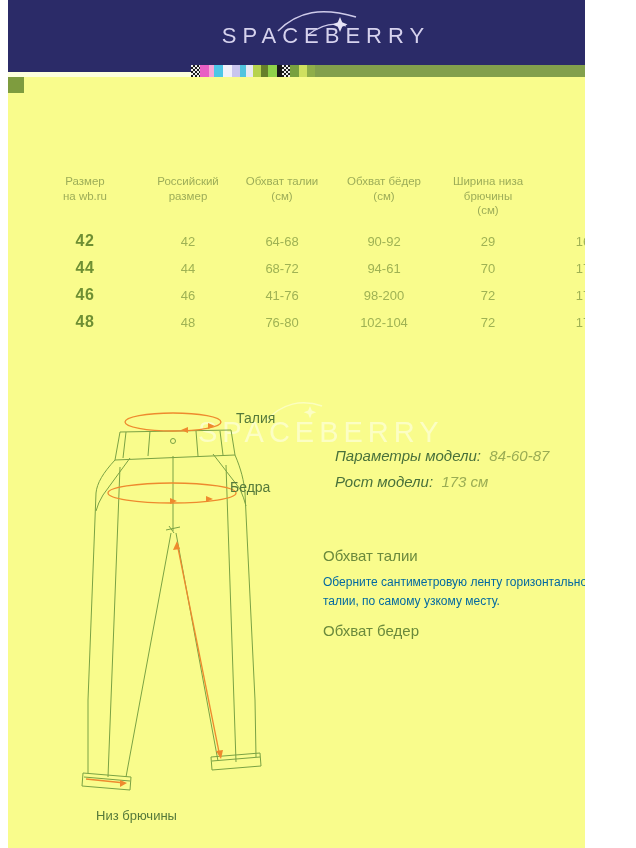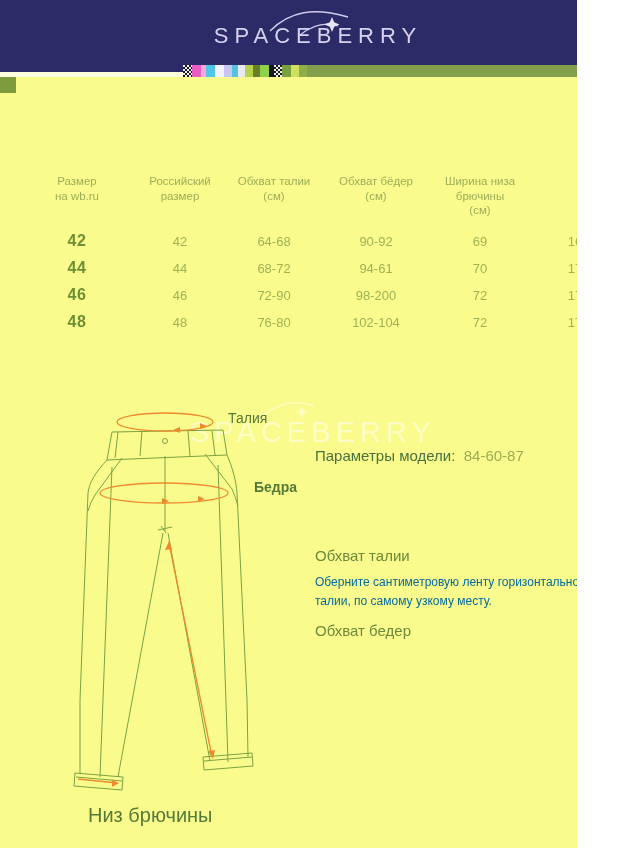--- a/index.html
+++ b/index.html
@@ -1,17 +1,17 @@
 <!DOCTYPE html>
 <html><head>
 <meta charset="utf-8">
 <style>
   html,body{margin:0;padding:0;}
   body{width:636px;height:848px;font-family:"Liberation Sans","DejaVu Sans",sans-serif;}
-  .screen{position:relative;width:577px;height:848px;background:#F9FC8C;overflow:hidden;}
+  .screen{position:relative;width:577px;height:848px;background:#F9FC8C;overflow:hidden;margin-left:8px;}
 
   
   .navy-band{position:absolute;left:0;top:0;width:636px;height:72px;background:#2B2B68;}
   .logo-wrap{position:absolute;left:0;top:0;width:636px;height:64px;display:flex;align-items:center;justify-content:center;}
   .logo-text{color:#D6D2ED;font-size:22px;letter-spacing:6px;font-weight:400;padding-top:8px;}
   .logo-swoosh{position:absolute;left:266px;top:7px;}
 
   .olive-strip{position:absolute;left:183px;top:65px;width:453px;height:12px;background:#82A04C;display:flex;}
   .olive-strip .tile{display:block;height:12px;flex:0 0 auto;}
   .checker{background:repeating-conic-gradient(#1d1d1d 0% 25%, #ececec 0% 50%) 0 0/4px 4px;}
@@ -28,26 +28,26 @@
   .st-row .cell.size{font-size:16px;font-weight:600;color:#6E8F33;letter-spacing:0.5px;}
 
   
   .watermark{position:absolute;left:190px;top:416px;font-size:29px;letter-spacing:5px;color:rgba(253,255,233,0.6);z-index:0;}
   .wm-swoosh{position:absolute;left:256px;top:397px;z-index:0;}
 
   
   .pants-svg{position:absolute;left:55px;top:405px;z-index:1;}
   .diagram-label{position:absolute;color:#55793A;font-size:14px;line-height:17px;white-space:pre-line;z-index:2;}
   .lbl-waist{left:228px;top:410px;}
-  .lbl-hips{left:254px;top:479px;font-weight:bold;}
+  .lbl-hips{left:222px;top:479px;}
   .lbl-inseam{left:193px;top:571px;}
-  .lbl-hem{left:88px;top:807px;font-size:20px;}
-
-  
-  .model-info{position:absolute;left:315px;top:443px;z-index:2;}
+  .lbl-hem{left:88px;top:807px;font-size:13px;}
+
+  
+  .model-info{position:absolute;left:327px;top:443px;z-index:2;font-style:italic;}
   .mi-line{font-size:15px;line-height:26px;color:#49713B;}
   .mi-line .val{color:#9AAC54;}
   .section{position:absolute;left:315px;width:322px;z-index:2;}
   .sec-1{top:547px;}
   .sec-2{top:622px;}
   .sec-3{top:697px;}
   .section .sec-title{font-size:15px;font-weight:500;color:#6B8A3C;margin:0 0 9px 0;}
   .section .sec-desc{font-size:12px;line-height:18.5px;color:#0369a1;max-width:315px;}
 </style>
 </head>
@@ -98,35 +98,35 @@
 (см)</div>
       <div class="cell">Ширина низа
 брючины
 (см)</div>
     </div>
     <div class="st-grid st-row">
       <div class="cell size">42</div>
       <div class="cell">42</div>
       <div class="cell">64-68</div>
       <div class="cell">90-92</div>
-      <div class="cell">69</div>
+      <div class="cell">29</div>
       <div class="cell">16</div>
     </div>
     <div class="st-grid st-row">
       <div class="cell size">44</div>
       <div class="cell">44</div>
       <div class="cell">68-72</div>
       <div class="cell">94-61</div>
       <div class="cell">70</div>
       <div class="cell">17</div>
     </div>
     <div class="st-grid st-row">
       <div class="cell size">46</div>
       <div class="cell">46</div>
-      <div class="cell">72-90</div>
+      <div class="cell">41-76</div>
       <div class="cell">98-200</div>
       <div class="cell">72</div>
       <div class="cell">17</div>
     </div>
     <div class="st-grid st-row">
       <div class="cell size">48</div>
       <div class="cell">48</div>
       <div class="cell">76-80</div>
       <div class="cell">102-104</div>
       <div class="cell">72</div>
@@ -176,20 +176,24 @@
   </svg>
   <div class="diagram-label lbl-waist">Талия</div>
   <div class="diagram-label lbl-hips">Бедра</div>
   <div class="diagram-label lbl-hem">Низ брючины</div>
 
   <div class="model-info">
     <div class="mi-line">
       <span>Параметры модели:</span>
       <span class="val">&nbsp;</span><span class="val">84-60-87</span>
     </div>
+    <div class="mi-line">
+      <span>Рост модели:</span>
+      <span class="val">&nbsp;</span><span class="val">173 см</span>
+    </div>
   </div>
 
   <div class="section sec-1">
     <div class="sec-title">Обхват талии</div>
     <div class="sec-desc">Оберните сантиметровую ленту горизонтально вокруг талии, по самому узкому месту.</div>
   </div>
   <div class="section sec-2">
     <div class="sec-title">Обхват бедер</div>
   </div>
 

